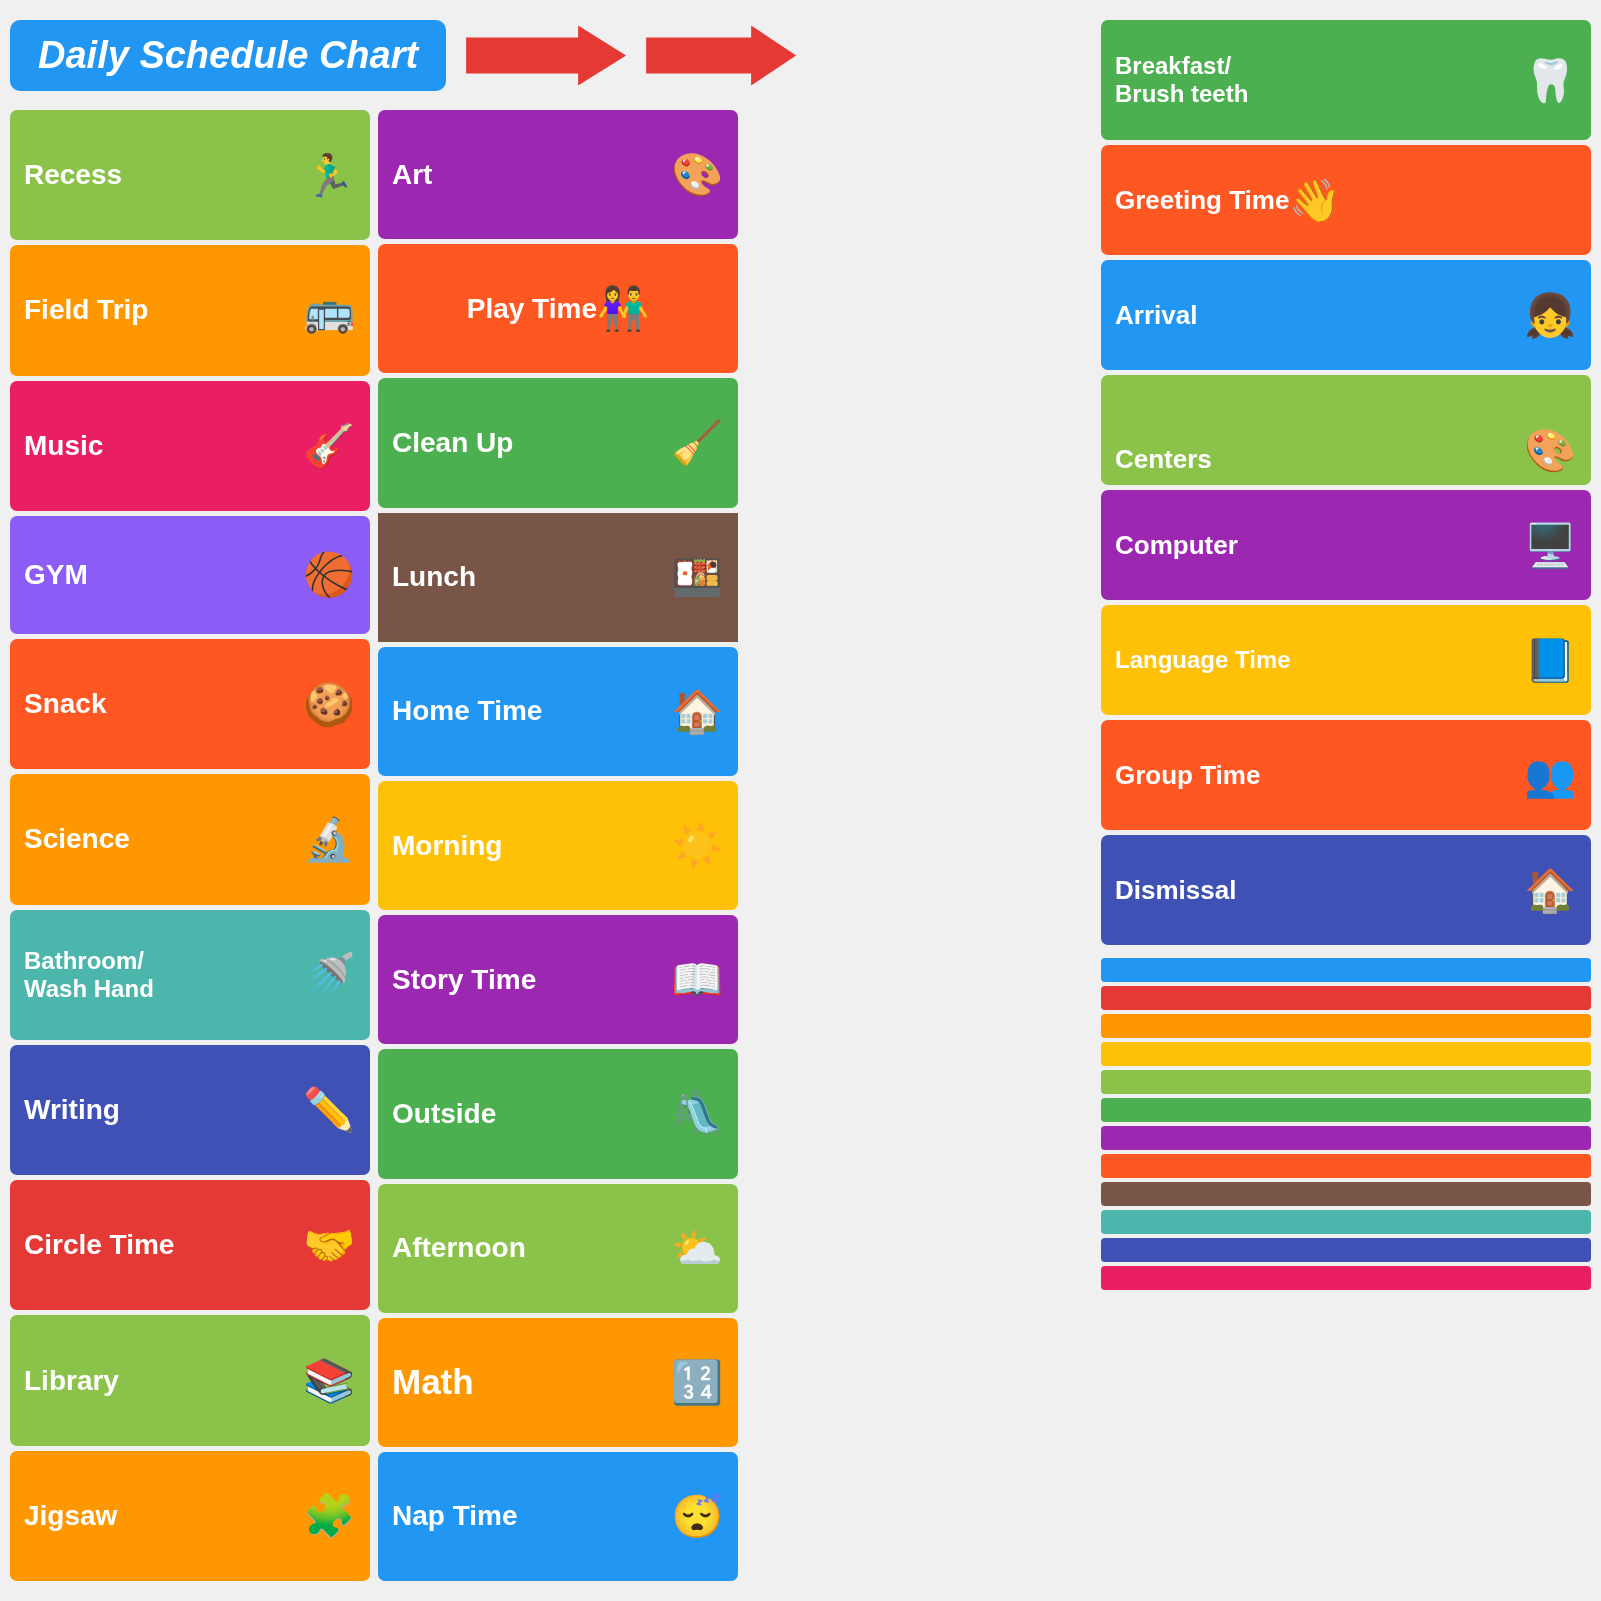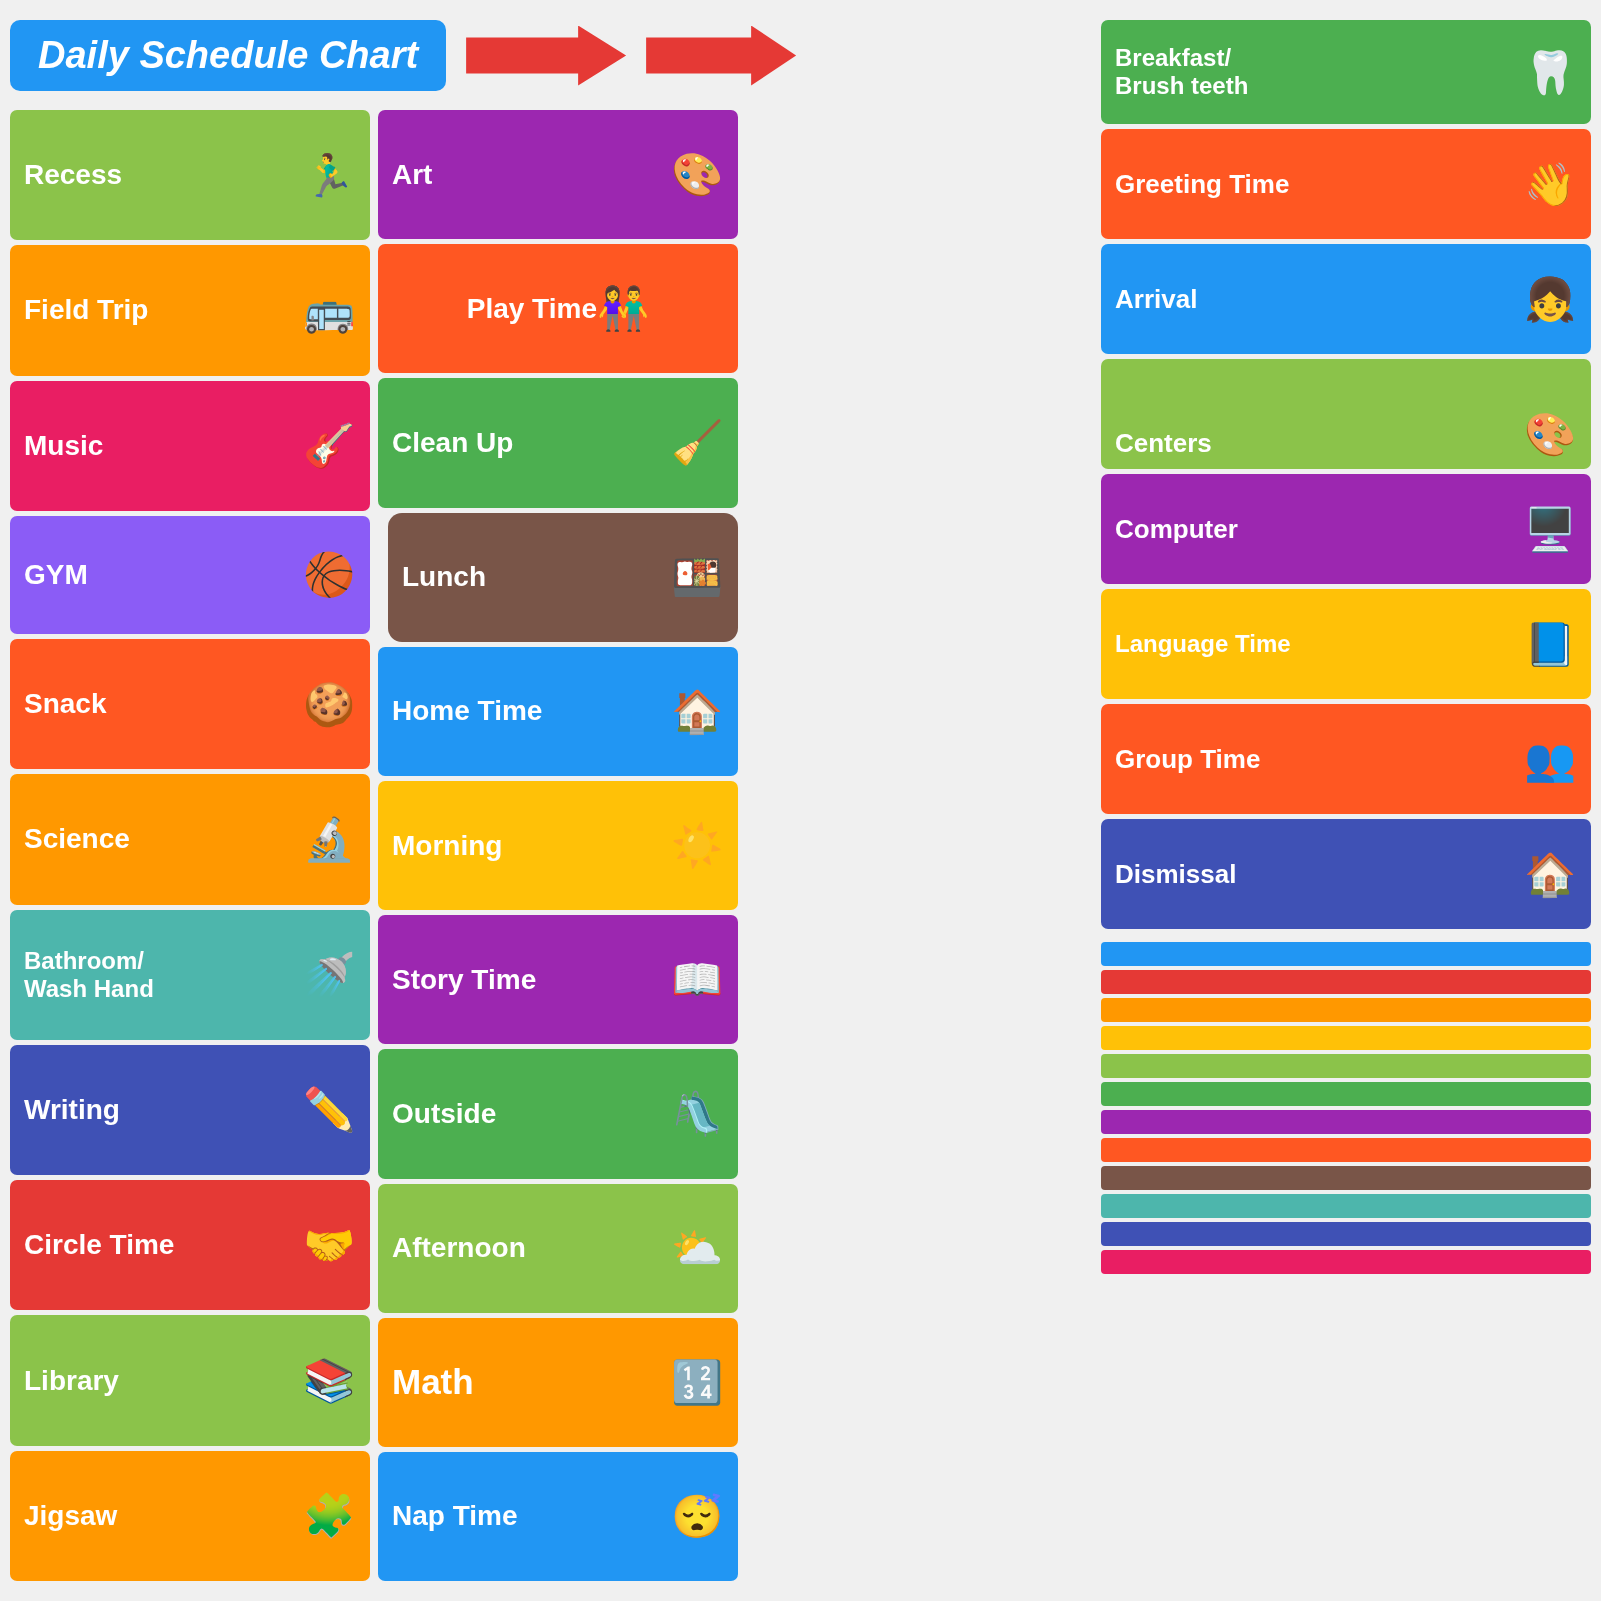--- a/index.html
+++ b/index.html
@@ -76,21 +76,21 @@
     <span style="font-size:42px;">🎨</span>
   </div>
   <div style="background:#FF5722; border-radius:7px; padding:10px 14px; display:flex; align-items:center; justify-content:center; flex:1;">
     <span style="color:white;font-size:28px;font-weight:800;font-family:Arial,sans-serif;">Play Time</span>
     <span style="font-size:42px;">👫</span>
   </div>
   <div style="background:#4CAF50; border-radius:7px; padding:10px 14px; display:flex; align-items:center; justify-content:space-between; flex:1;">
     <span style="color:white;font-size:28px;font-weight:800;font-family:Arial,sans-serif;">Clean Up</span>
     <span style="font-size:42px;">🧹</span>
   </div>
-  <div style="background:#795548; border-radius:14px; padding:10px 14px; display:flex; align-items:center; justify-content:space-between; flex:1;margin-left:10px;">
+  <div style="background:#795548; border-radius:0; padding:10px 14px; display:flex; align-items:center; justify-content:space-between; flex:1;">
     <span style="color:white;font-size:28px;font-weight:800;font-family:Arial,sans-serif;">Lunch</span>
     <span style="font-size:42px;">🍱</span>
   </div>
   <div style="background:#2196F3; border-radius:7px; padding:10px 14px; display:flex; align-items:center; justify-content:space-between; flex:1;">
     <span style="color:white;font-size:28px;font-weight:800;font-family:Arial,sans-serif;">Home Time</span>
     <span style="font-size:42px;">🏠</span>
   </div>
   <div style="background:#FFC107; border-radius:7px; padding:10px 14px; display:flex; align-items:center; justify-content:space-between; flex:1;">
     <span style="color:white;font-size:28px;font-weight:800;font-family:Arial,sans-serif;">Morning</span>
     <span style="font-size:42px;">☀️</span>
@@ -111,25 +111,25 @@
     <span style="color:white;font-size:35px;font-weight:800;font-family:Arial,sans-serif;">Math</span>
     <span style="font-size:42px;">🔢</span>
   </div>
   <div style="background:#2196F3; border-radius:7px; padding:10px 14px; display:flex; align-items:center; justify-content:space-between; flex:1;">
     <span style="color:white;font-size:28px;font-weight:800;font-family:Arial,sans-serif;">Nap Time</span>
     <span style="font-size:42px;">😴</span>
   </div>
 </div>
 
 <div style="position:absolute; top:20px; right:10px; width:490px; display:flex; flex-direction:column; gap:5px;">
-  <div style="background:#4CAF50; border-radius:7px; padding:23px 14px; display:flex; align-items:center; justify-content:space-between; height:104px;">
+  <div style="background:#4CAF50; border-radius:7px; padding:23px 14px; display:flex; align-items:center; justify-content:space-between; height:120px;">
     <span style="color:white;font-size:24px;font-weight:800;font-family:Arial,sans-serif;">Breakfast/<br>Brush teeth</span>
     <span style="font-size:42px;">🦷</span>
   </div>
-  <div style="background:#FF5722; border-radius:7px; padding:10px 14px; display:flex; align-items:center; justify-content:space-between; height:110px;">
+  <div style="background:#FF5722; border-radius:7px; padding:10px 14px; display:flex; align-items:center; height:110px;">
     <span style="color:white;font-size:26px;font-weight:800;font-family:Arial,sans-serif;">Greeting Time</span>
     <span style="font-size:42px;">👋</span>
   </div>
   <div style="background:#2196F3; border-radius:7px; padding:10px 14px; display:flex; align-items:center; justify-content:space-between; height:110px;">
     <span style="color:white;font-size:26px;font-weight:800;font-family:Arial,sans-serif;">Arrival</span>
     <span style="font-size:42px;">👧</span>
   </div>
   <div style="background:#8BC34A; border-radius:7px; padding:10px 14px; display:flex; align-items:flex-end; justify-content:space-between; height:110px;">
     <span style="color:white;font-size:26px;font-weight:800;font-family:Arial,sans-serif;">Centers</span>
     <span style="font-size:42px;">🎨</span>

